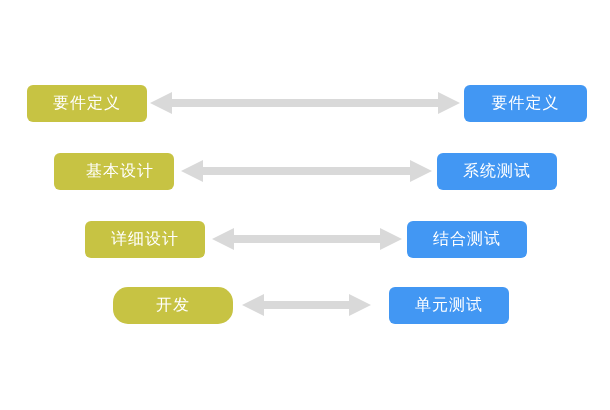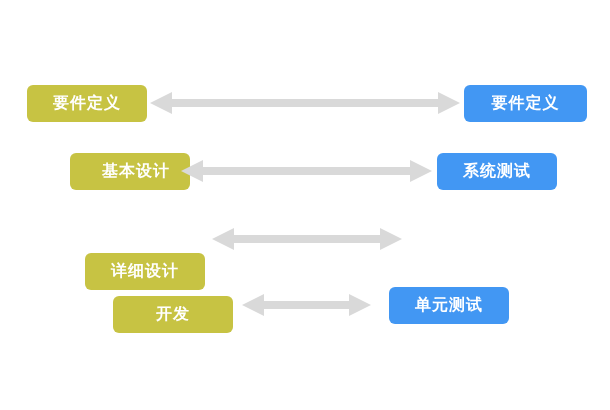--- a/index.html
+++ b/index.html
@@ -11,21 +11,20 @@
     height: 410px;
     background: var(--background, #ffffff);
     font-family: "Liberation Sans", "DejaVu Sans", sans-serif;
     overflow: hidden;
   }
   .canvas {
     position: relative;
     width: 610px;
     height: 408px;
     background: var(--background, #ffffff);
-    font-weight: bold;
   }
   .node {
     position: absolute;
     width: 120px;
     height: 37px;
     border-radius: 6px;
     display: flex;
     align-items: center;
     justify-content: center;
     font-size: 16px;
@@ -33,25 +32,25 @@
     letter-spacing: 1px;
     box-sizing: border-box;
     user-select: none;
   }
   .node.left  { background: var(--left-box,  #c7c343); }
   .node.right { background: var(--right-box, #4297f3); }
 
   
   .n1l { left: 27px;  top: 85px;  }
   .n1r { left: 464px; top: 85px;  width: 123px; }
-  .n2l { left: 70px;  top: 153px; padding-left: 12px; }
+  .n2l { left: 54px;  top: 153px; padding-left: 12px; }
   .n2r { left: 437px; top: 153px; }
-  .n3l { left: 85px;  top: 221px; margin-top: 32px; }
+  .n3l { left: 85px;  top: 221px; }
   .n3r { left: 407px; top: 221px; }
-  .n4l { left: 113px; top: 296px; }
+  .n4l { left: 113px; top: 287px; border-radius: 15px; }
   .n4r { left: 389px; top: 287px; }
 
   
   .arrow {
     position: absolute;
     height: 22px;
   }
   .arrow::before {
     content: "";
     position: absolute;
@@ -101,20 +100,21 @@
   <div class="node left n2l">基本设计</div>
   <div class="arrow a2">
     <span class="shaft"></span>
   </div>
   <div class="node right n2r">系统测试</div>
 
   <div class="node left n3l">详细设计</div>
   <div class="arrow a3">
     <span class="shaft"></span>
   </div>
+  <div class="node right n3r">结合测试</div>
 
   <div class="node left n4l">开发</div>
   <div class="arrow a4">
     <span class="shaft"></span>
   </div>
   <div class="node right n4r">单元测试</div>
 
 </div>
 
 </body></html>

